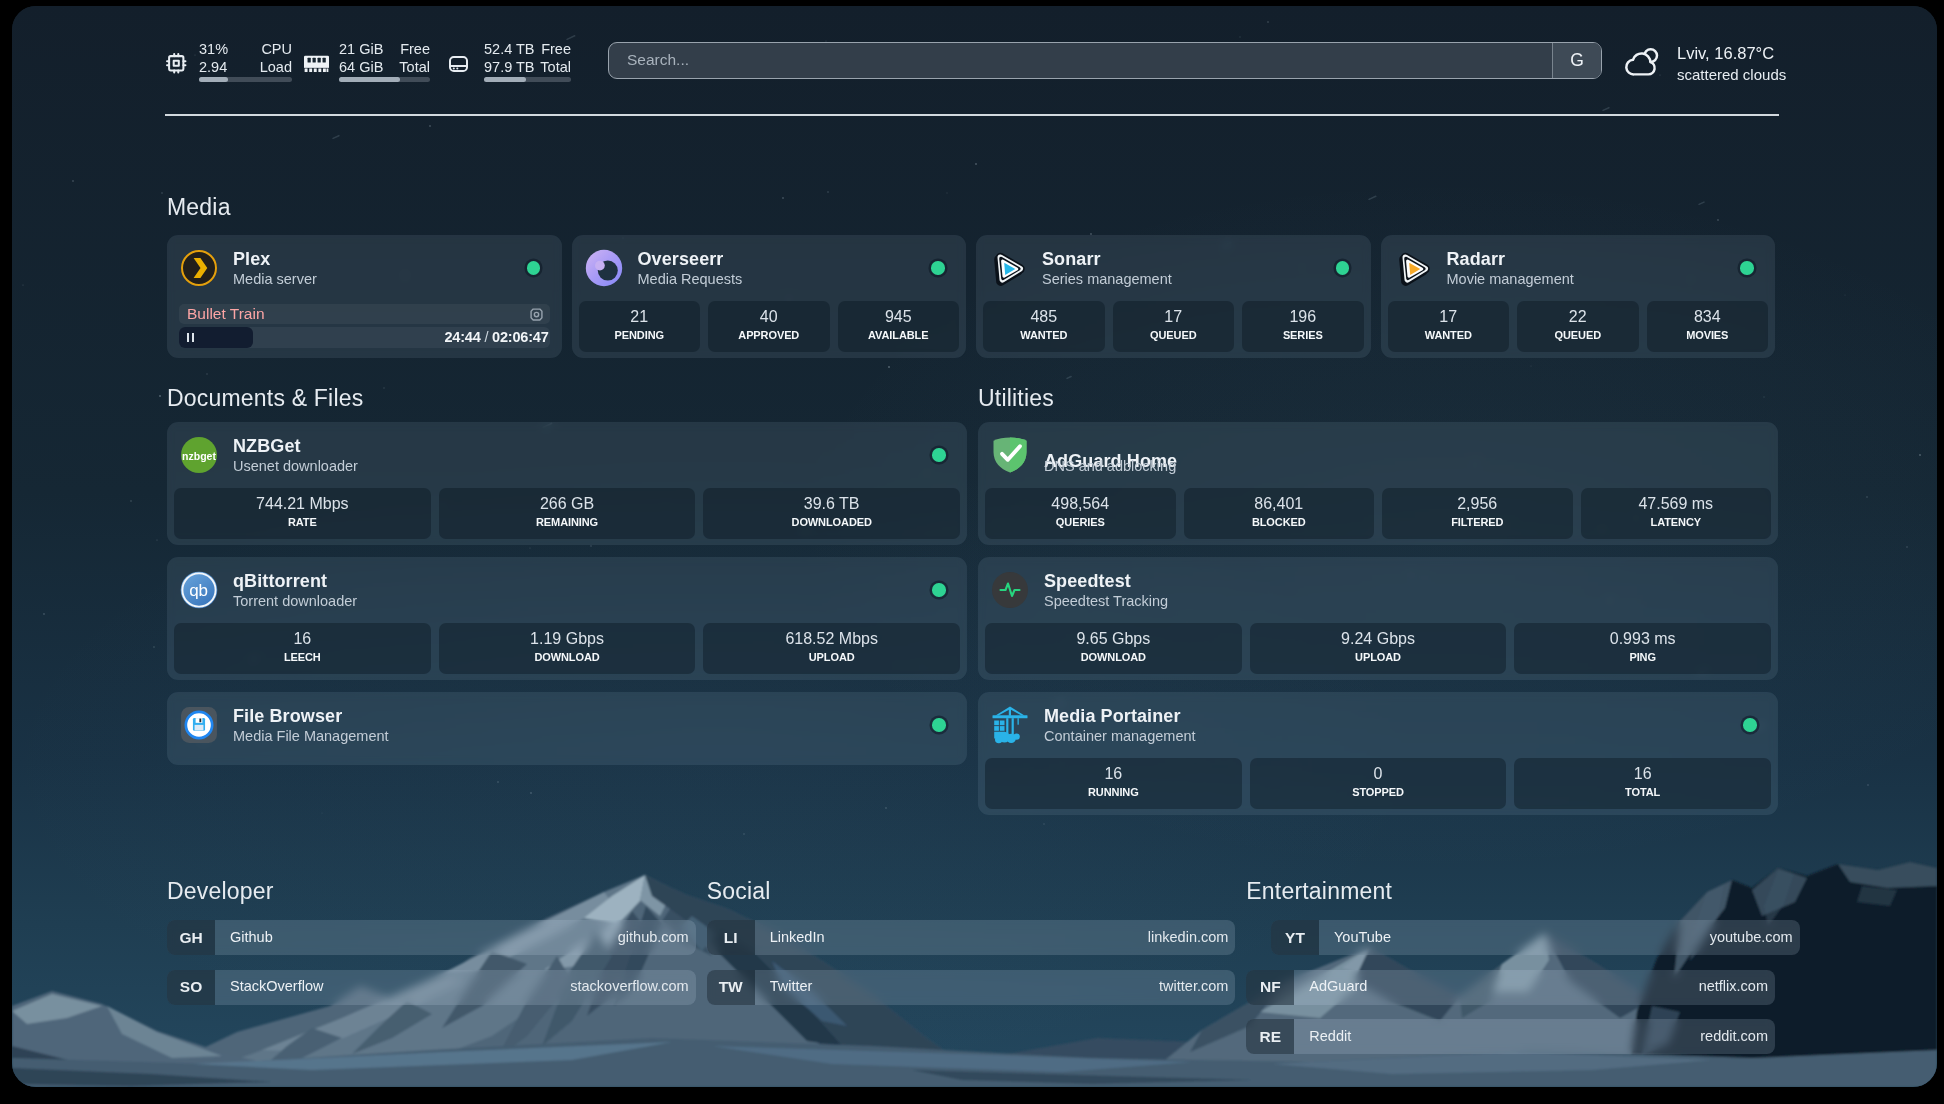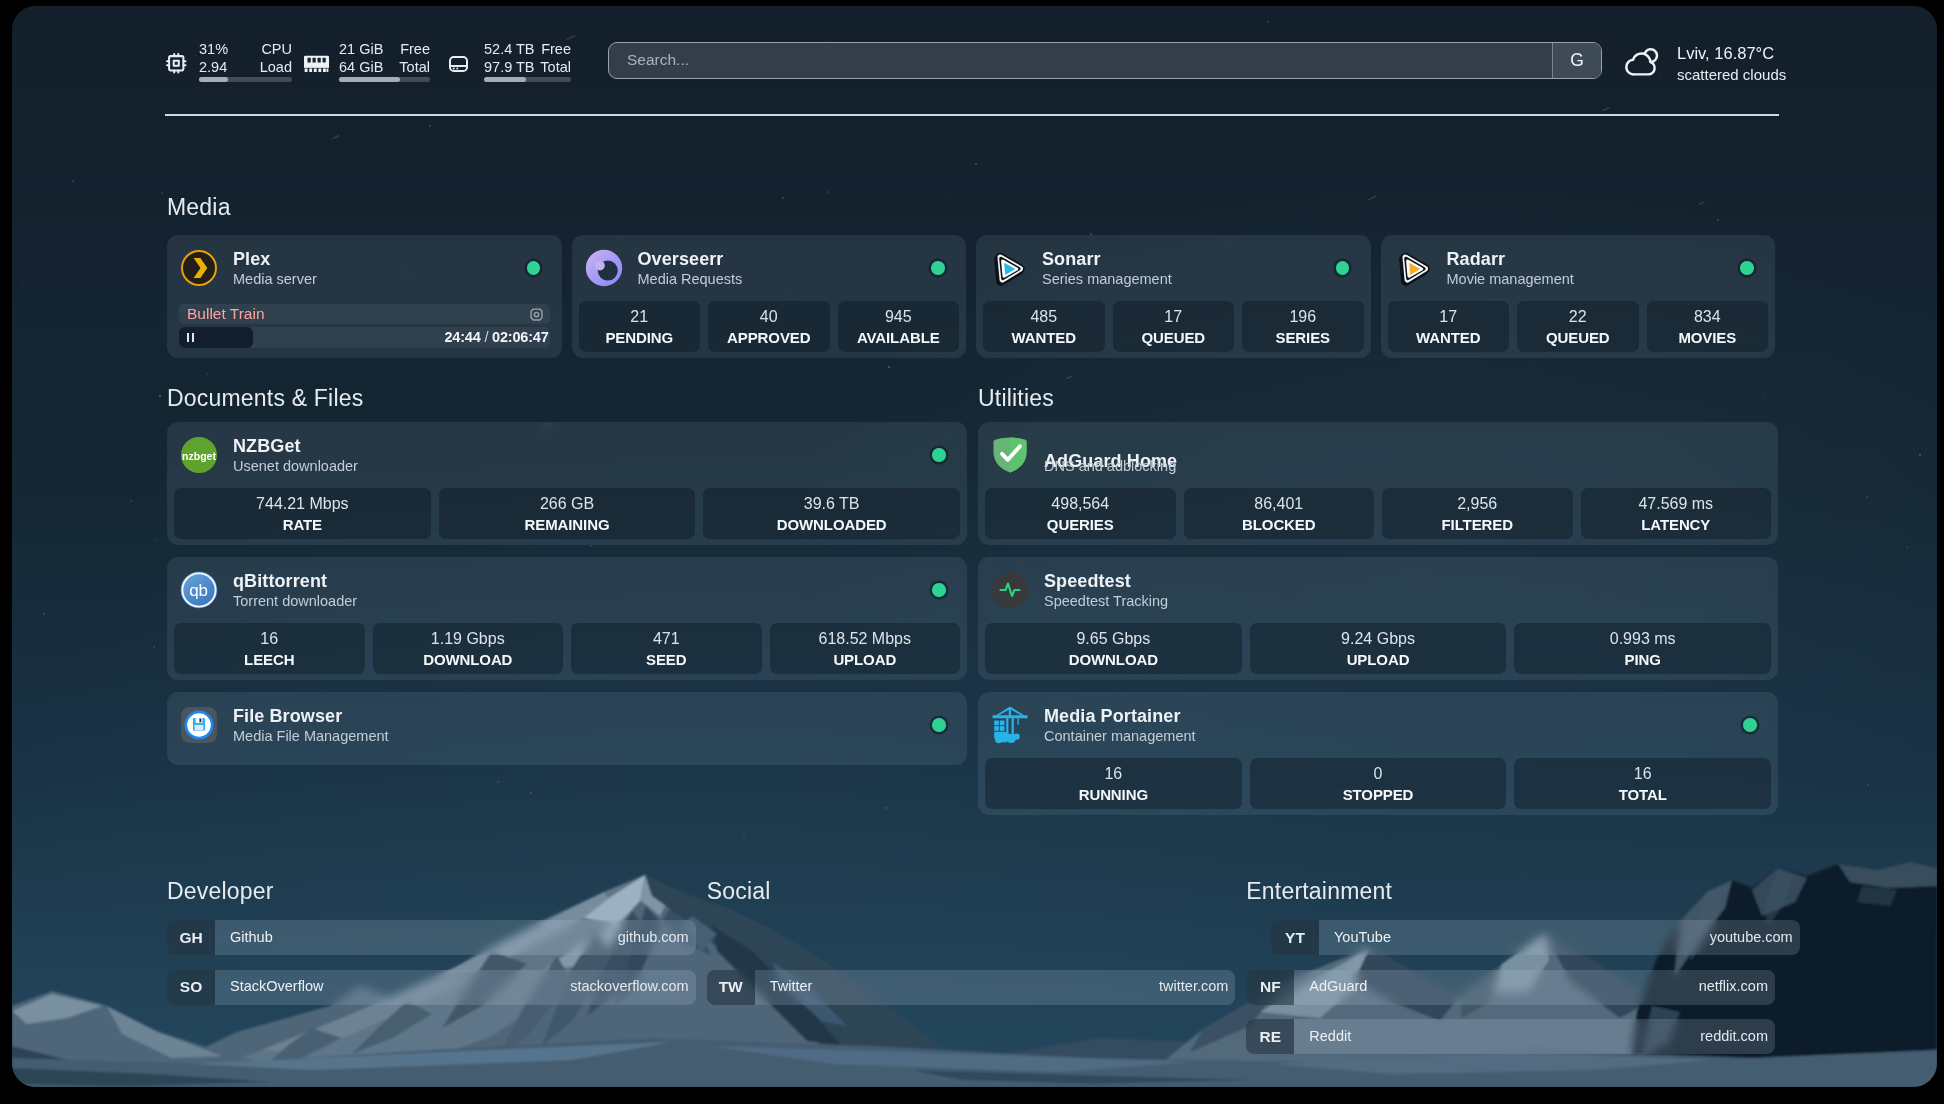--- a/index.html
+++ b/index.html
@@ -12,21 +12,21 @@
   .abs { position:absolute; }
   .card { position:absolute; background:rgba(205,232,250,0.095); border-radius:11px; backdrop-filter:blur(4px); }
   .ic { position:absolute; }
   .title { position:absolute; font-size:18px; font-weight:700; color:#eef2f6; letter-spacing:.1px; line-height:22px; }
   .sub { position:absolute; font-size:14.5px; font-weight:400; color:#c3cdd7; line-height:19px; }
   .dot { position:absolute; width:13.5px; height:13.5px; border-radius:50%;
     background:#2ed393; box-shadow:0 0 0 2.5px rgba(10,20,31,0.5); }
   .stats { position:absolute; left:7px; right:7px; bottom:6px; height:51px; display:flex; gap:8px; }
   .sb { flex:1; background:rgba(8,20,31,0.40); border-radius:7px; position:relative; text-align:center; }
   .sb .v { position:absolute; left:0; right:0; top:7px; font-size:16px; font-weight:400; color:#dce3ea; }
-  .sb .l { position:absolute; left:0; right:0; top:28px; font-size:15px; font-weight:700; color:#f5f8fa; letter-spacing:-0.1px; }
+  .sb .l { position:absolute; left:0; right:0; top:28px; font-size:11px; font-weight:700; color:#f5f8fa; letter-spacing:-0.1px; }
   .sec { position:absolute; font-size:23px; font-weight:500; color:#e6ebf0; letter-spacing:.2px; line-height:23px; white-space:nowrap; }
   .mono2 { position:absolute; font-size:14.5px; font-weight:500; color:#e4eaef; line-height:20px; }
   .bar { position:absolute; height:5.5px; border-radius:3px; background:#414c58; }
   .bar i { display:block; height:100%; border-radius:3px; background:#a2adb8; }
   .bkrow { position:absolute; height:35px; background:rgba(205,228,244,0.17); border-radius:8px; backdrop-filter:blur(4px); }
   .bkab { position:absolute; left:0; top:0; bottom:0; width:48px; background:rgba(10,24,36,0.50);
      border-radius:8px 0 0 8px; color:#e9eef2; font-size:15.5px; font-weight:700;
      display:flex; align-items:center; justify-content:center; }
   .bkname { position:absolute; left:63px; top:8.5px; font-size:14.5px; color:#edf1f5; font-weight:400; }
   .bkdom { position:absolute; right:7px; top:8.5px; font-size:14.5px; color:#e3e9ee; font-weight:400; }
@@ -429,24 +429,20 @@
       <div class="stats">
         <div class="sb">
           <div class="v">16</div>
           <div class="l">LEECH</div>
         </div>
         <div class="sb">
           <div class="v">1.19 Gbps</div>
           <div class="l">DOWNLOAD</div>
         </div>
         <div class="sb">
-          <div class="v">471</div>
-          <div class="l">SEED</div>
-        </div>
-        <div class="sb">
           <div class="v">618.52 Mbps</div>
           <div class="l">UPLOAD</div>
         </div>
       </div>
     </div>
     <div class="card" style="left:167px;top:692px;width:800px;height:73px">
       <svg class="ic" style="left:13px;top:14px" width="38" height="38" viewBox="0 0 37 37">
         <rect x="1" y="1" width="35" height="35" rx="8" fill="#4a555e"></rect>
         <circle cx="18.5" cy="18.5" r="12.8" fill="#fff"></circle>
         <circle cx="18.5" cy="18.5" r="12.8" fill="none" stroke="#1f86f0" stroke-width="2.6"></circle>
@@ -551,20 +547,25 @@
       <div class="bkab">GH</div>
       <div class="bkname">Github</div>
       <div class="bkdom">github.com</div>
     </div>
     <div class="bkrow" style="left:167px;top:969.5px;width:528.7px">
       <div class="bkab">SO</div>
       <div class="bkname">StackOverflow</div>
       <div class="bkdom">stackoverflow.com</div>
     </div>
     <div class="sec" style="left:706.7px;top:879.8px">Social</div>
+    <div class="bkrow" style="left:706.7px;top:920px;width:528.7px">
+      <div class="bkab">LI</div>
+      <div class="bkname">LinkedIn</div>
+      <div class="bkdom">linkedin.com</div>
+    </div>
     <div class="bkrow" style="left:706.7px;top:969.5px;width:528.7px">
       <div class="bkab">TW</div>
       <div class="bkname">Twitter</div>
       <div class="bkdom">twitter.com</div>
     </div>
     <div class="sec" style="left:1246.3px;top:879.8px">Entertainment</div>
     <div class="bkrow" style="left:1271px;top:920px;width:528.7px">
       <div class="bkab">YT</div>
       <div class="bkname">YouTube</div>
       <div class="bkdom">youtube.com</div>

